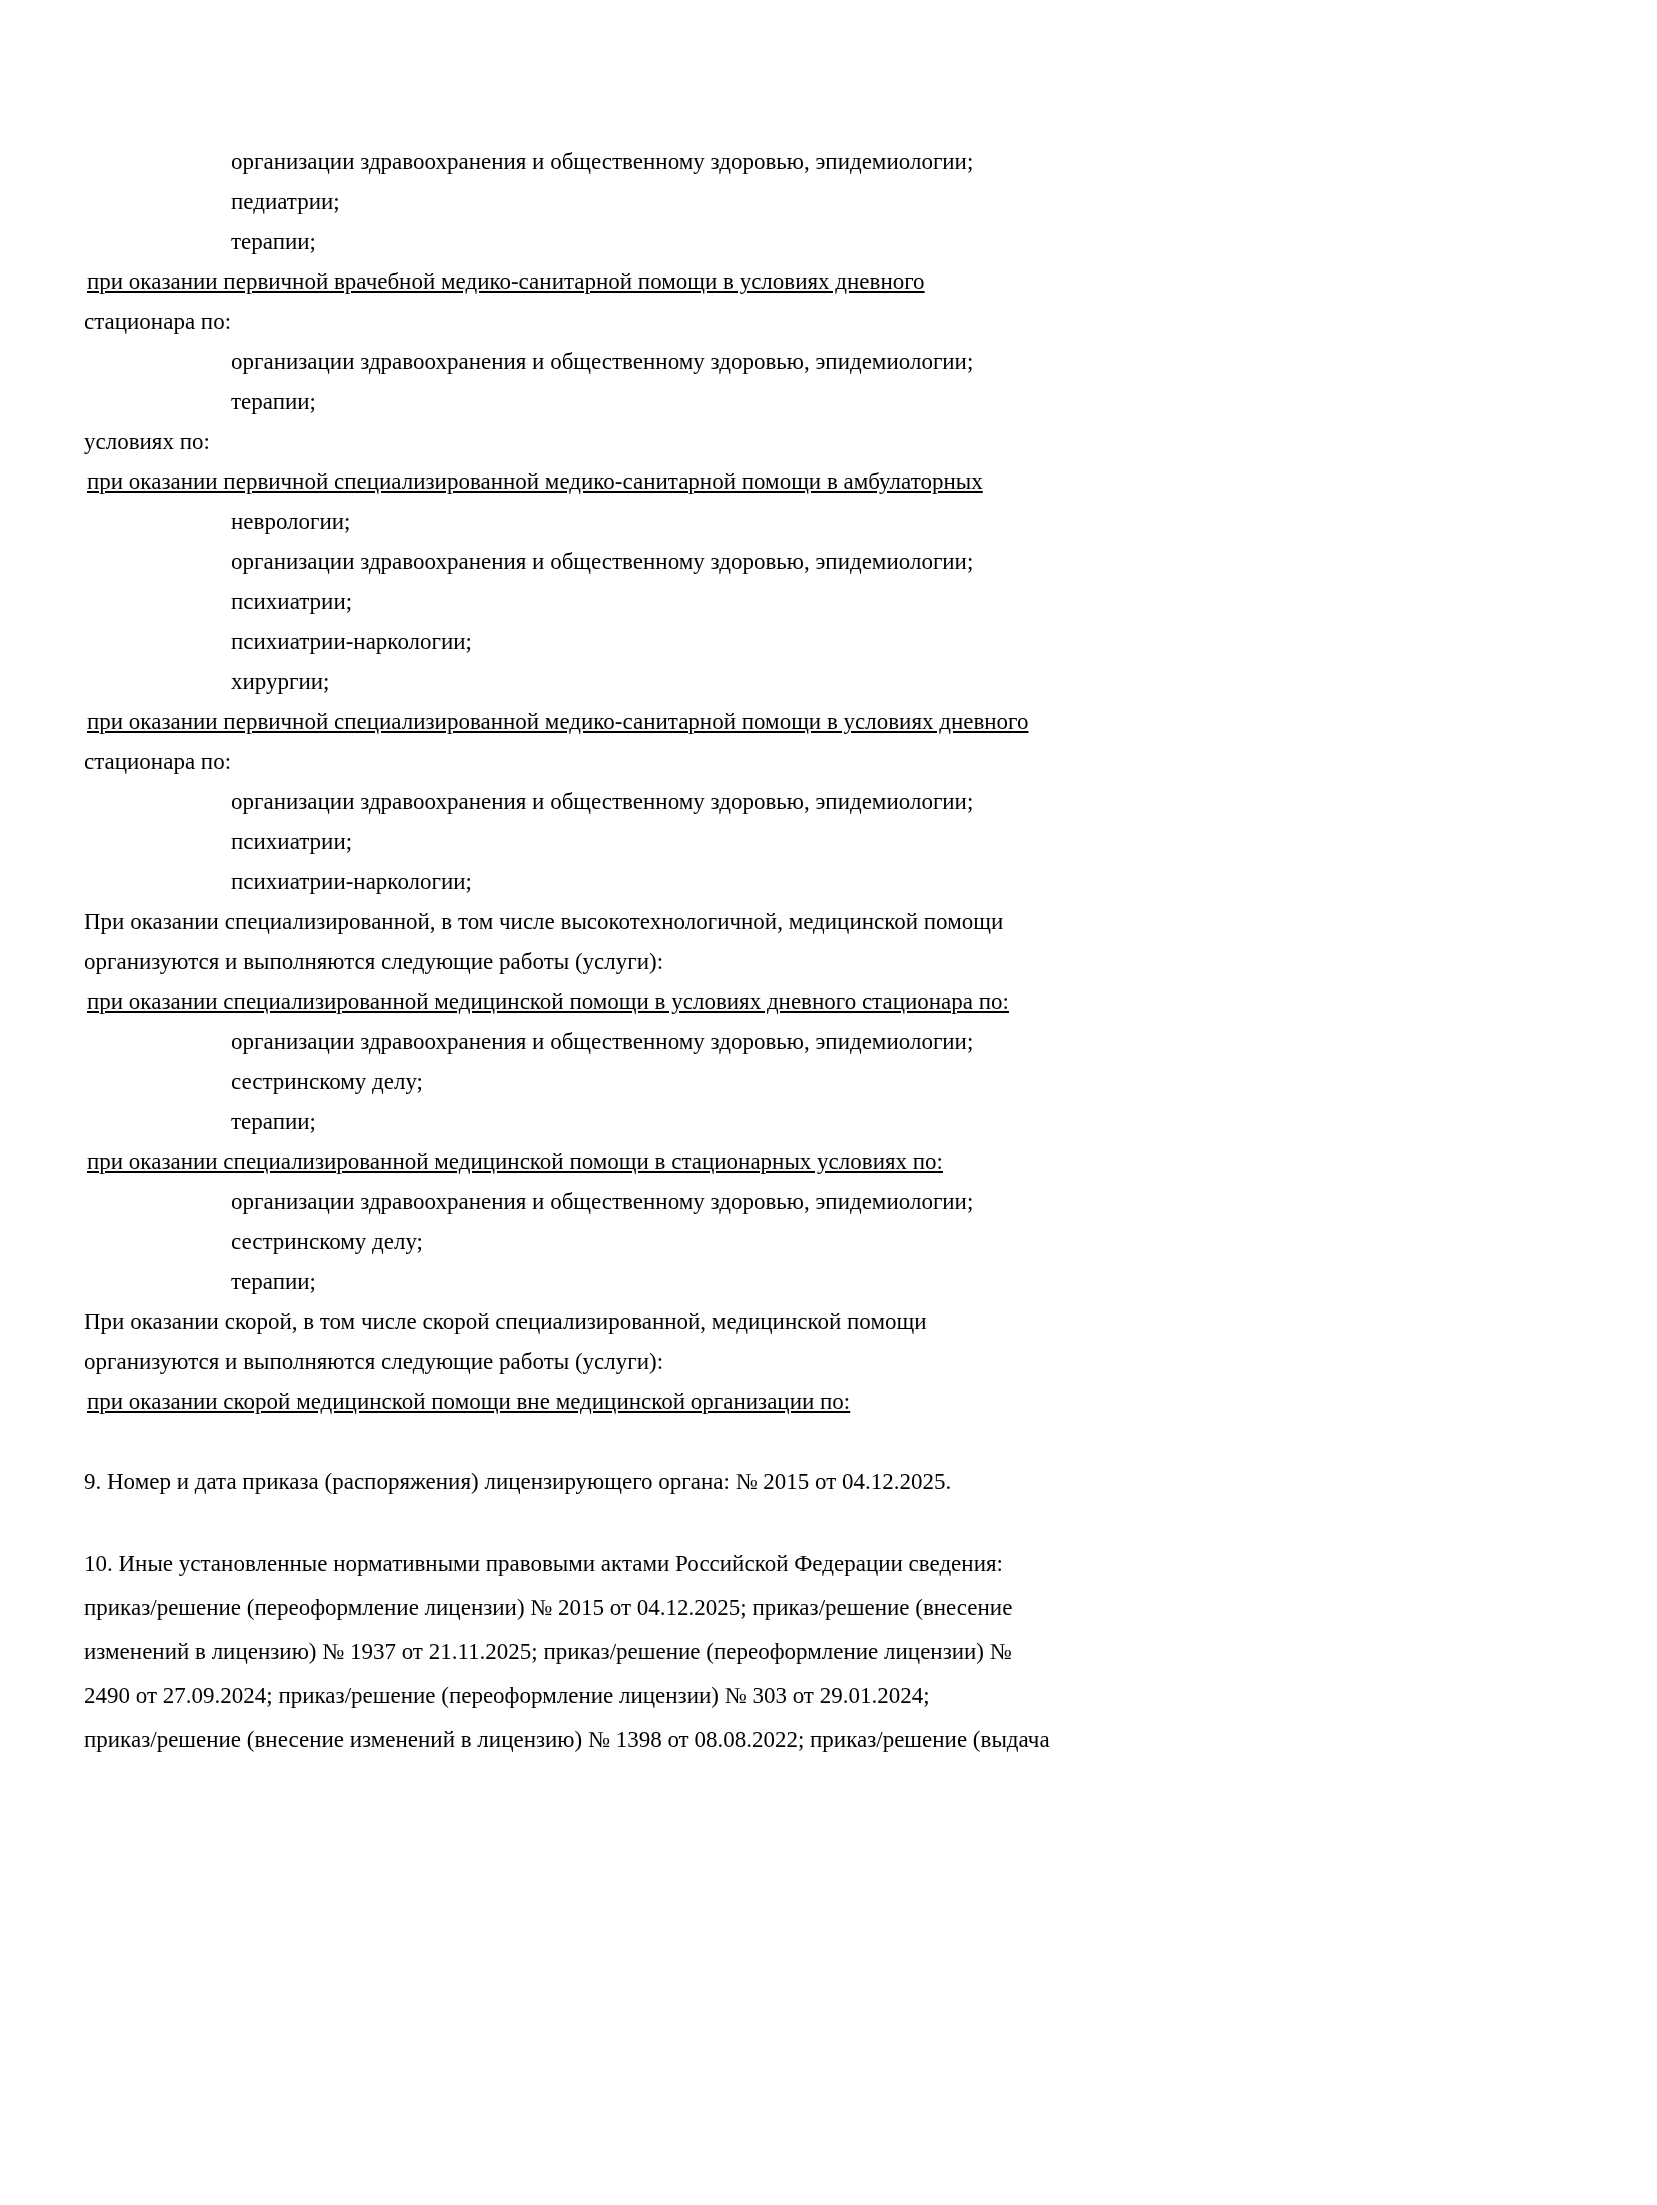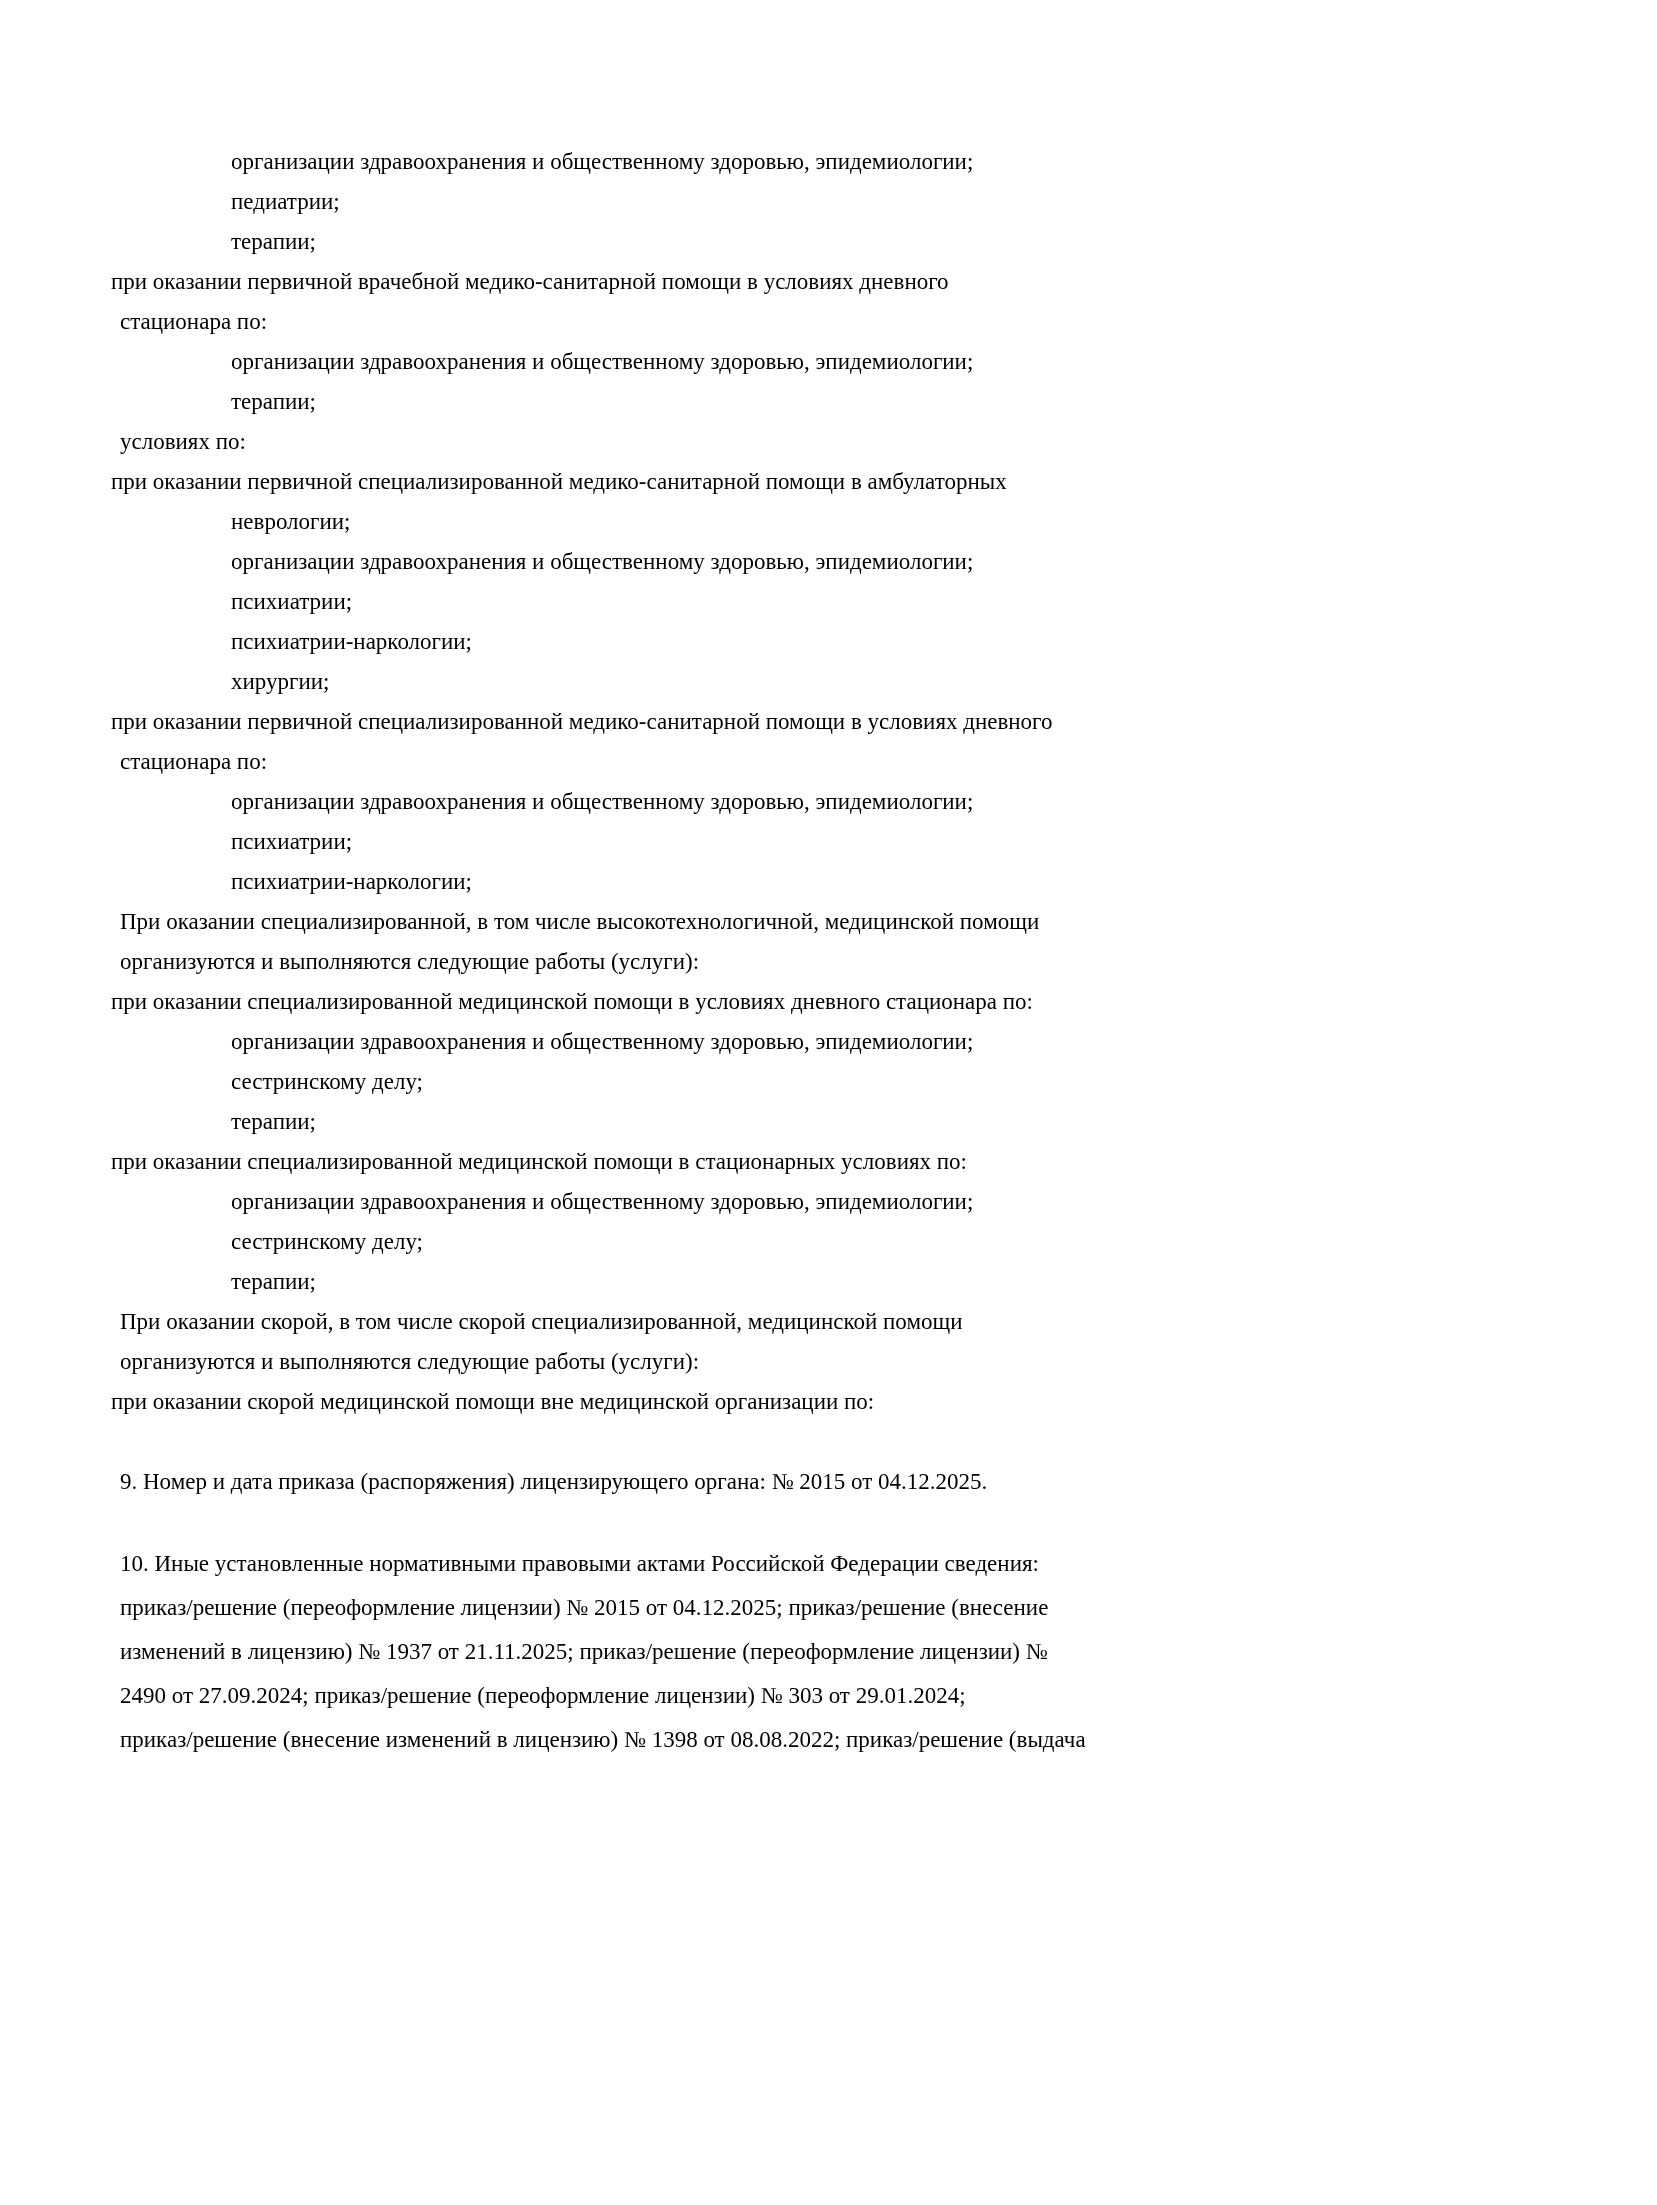--- a/index.html
+++ b/index.html
@@ -21,22 +21,22 @@
   }
   .line {
     white-space: pre;
     line-height: 40px;
     height: 40px;
   }
   .clause10 .line {
     line-height: 44px;
     height: 44px;
   }
-  .indent-0 { padding-left: 120px; }
-  .indent-1 { padding-left: 111px; }
+  .indent-0 { padding-left: 84px; }
+  .indent-1 { padding-left: 87px; text-decoration: underline; }
   .indent-2 { padding-left: 231px; }
   .spacer {
     height: 40px;
   }
 </style>
 </head>
 <body>
 
 <div class="page">
   <div class="block services" id="block-services">

